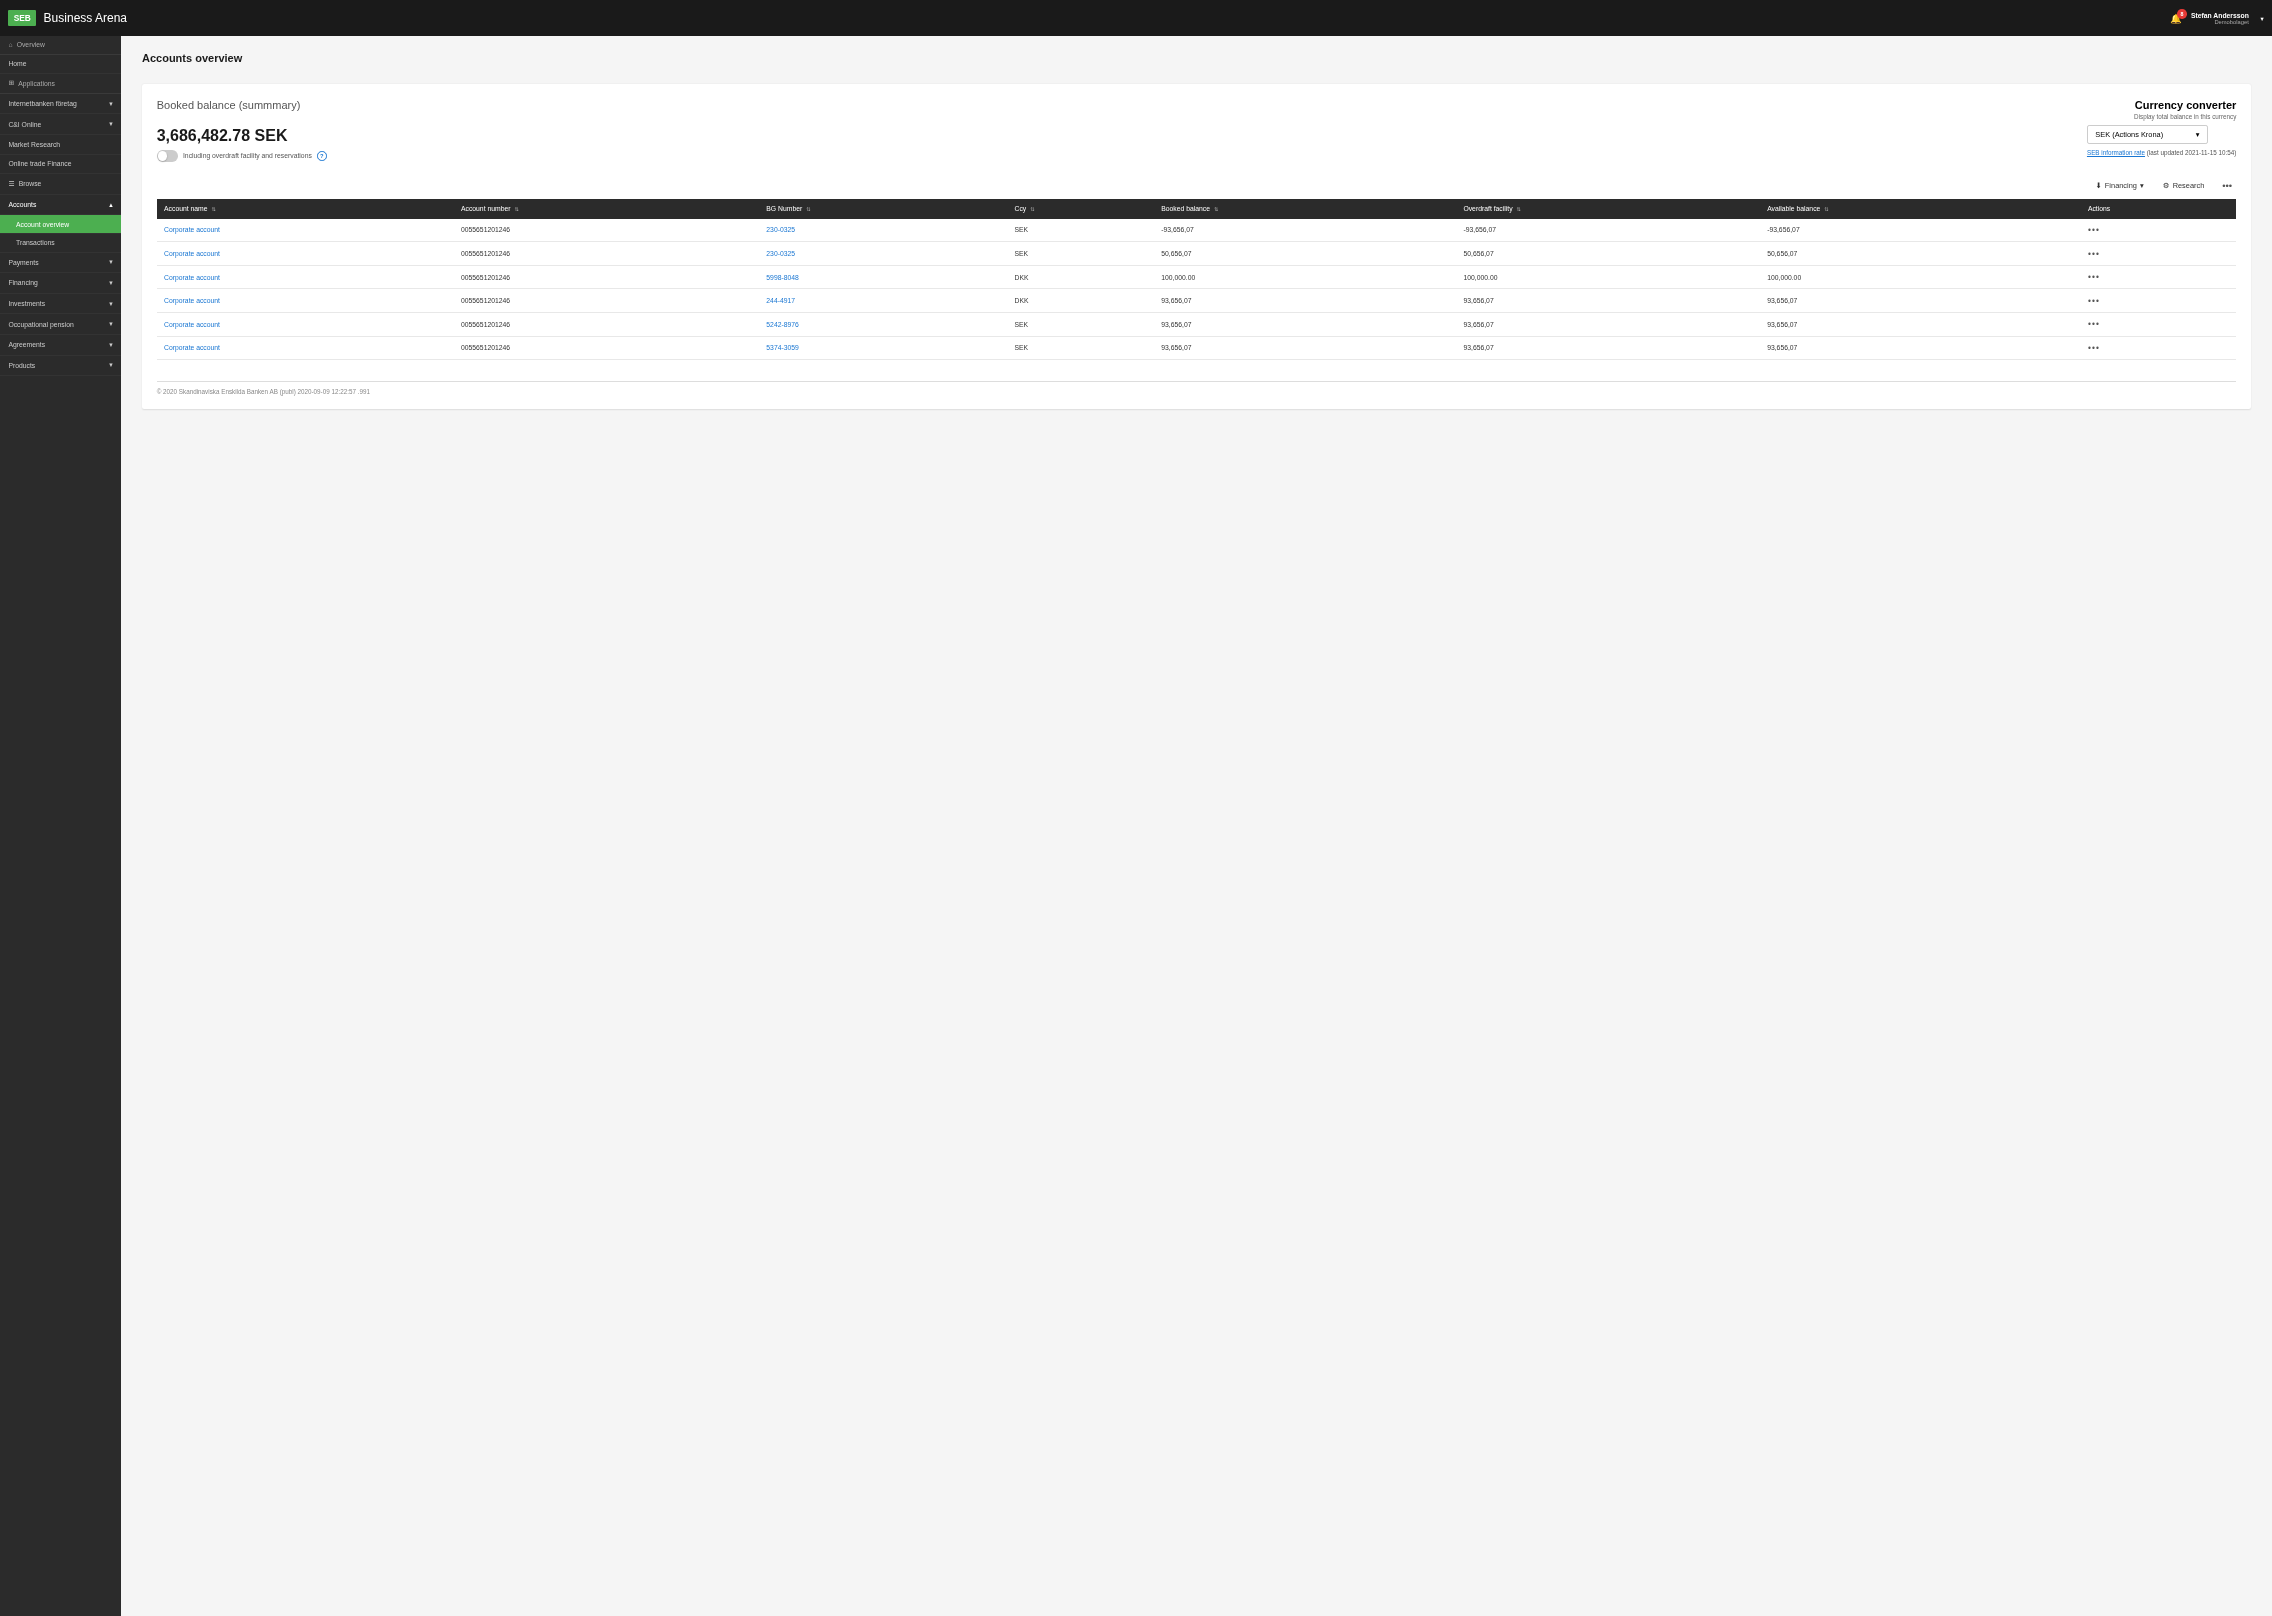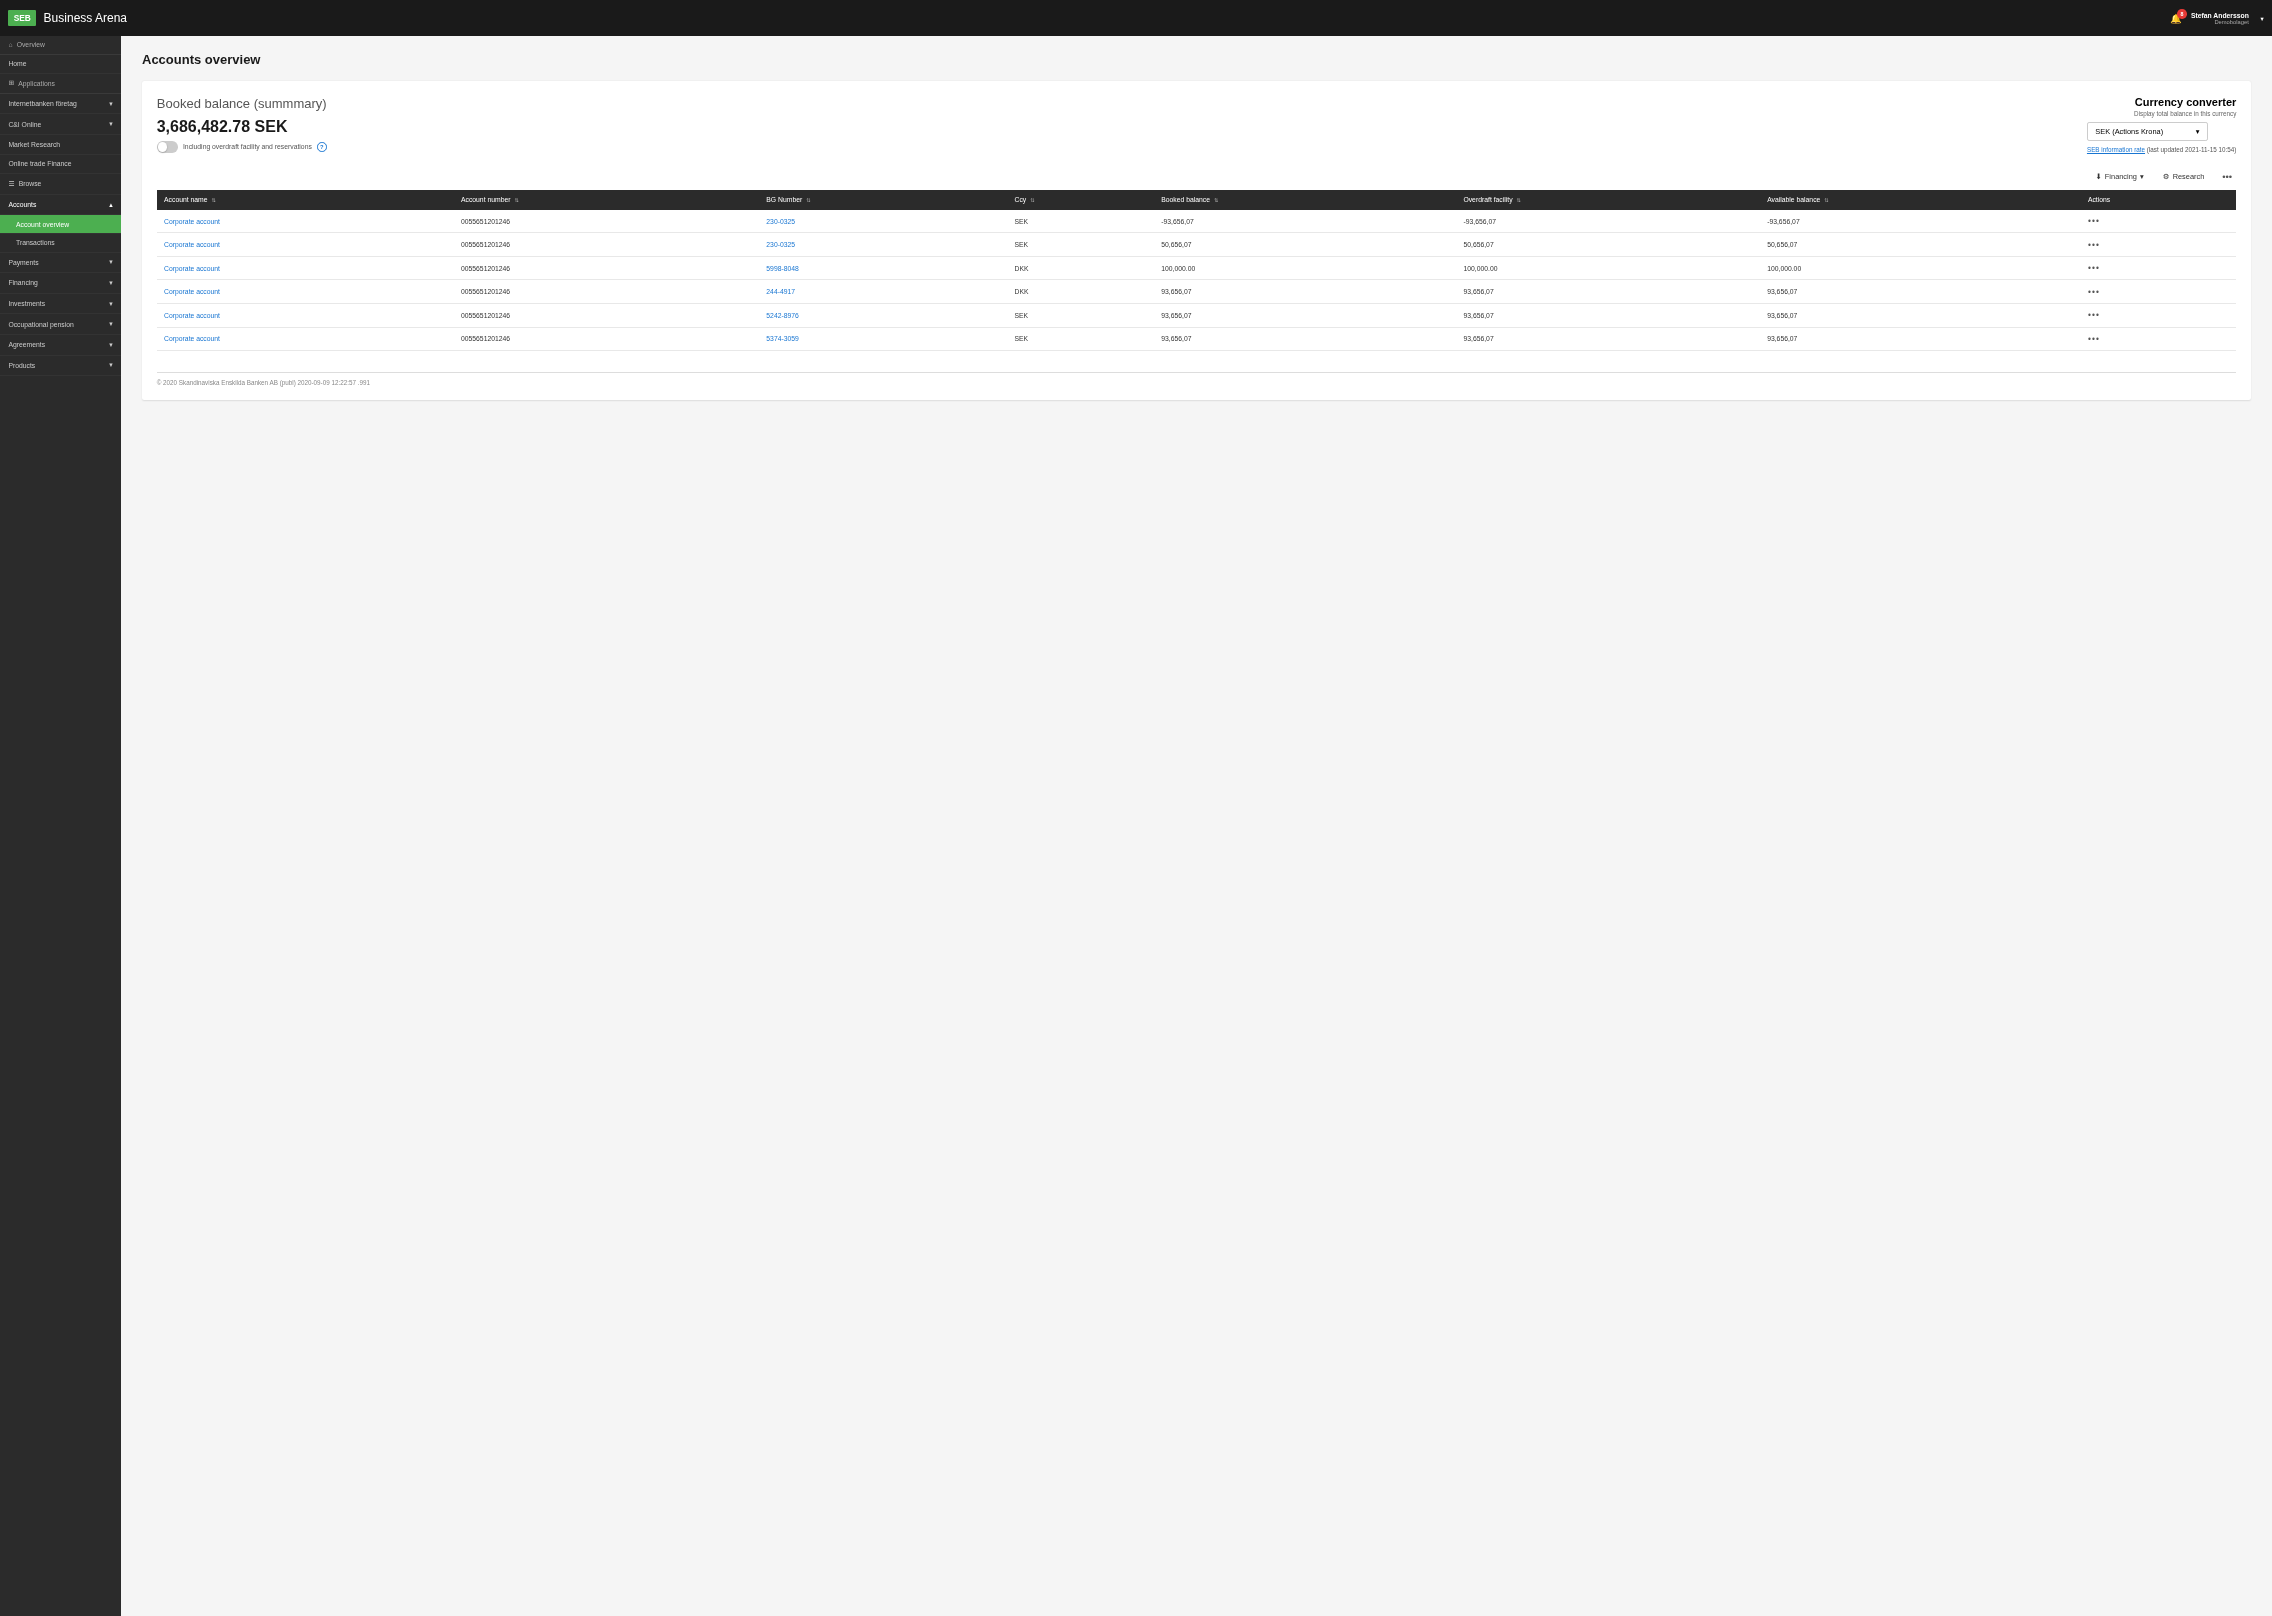--- a/index.html
+++ b/index.html
@@ -123,39 +123,39 @@
     
     .main {
       flex: 1;
       overflow-y: auto;
       padding: 16px 21px;
       background: #f5f5f5;
       display: flex;
       flex-direction: column;
     }
     .page-title {
-      font-size: 13px;
+      font-size: 11px;
       font-weight: bold;
       color: #1a1a1a;
-      margin-bottom: 14px;
+      margin-bottom: 20px;
     }
     .card {
       background: white;
       border-radius: 2.1px;
       padding: 14.7px;
       box-shadow: 0 0.5px 1.6px rgba(0,0,0,0.1);
     }
     .balance-section {
       display: flex;
       justify-content: space-between;
       align-items: flex-start;
       margin-bottom: 10.5px;
     }
     .balance-left {}
-    .balance-label { font-size: 13px; color: #555; margin-bottom: 7px; text-align: right; }
+    .balance-label { font-size: 11px; color: #555; margin-bottom: 16px; }
     .balance-amount { font-size: 16px; font-weight: bold; color: #1a1a1a; }
     .overdraft-row {
       display: flex;
       align-items: center;
       gap: 5.3px;
       margin-top: 5.3px;
     }
     .toggle {
       width: 21px;
       height: 11.6px;

